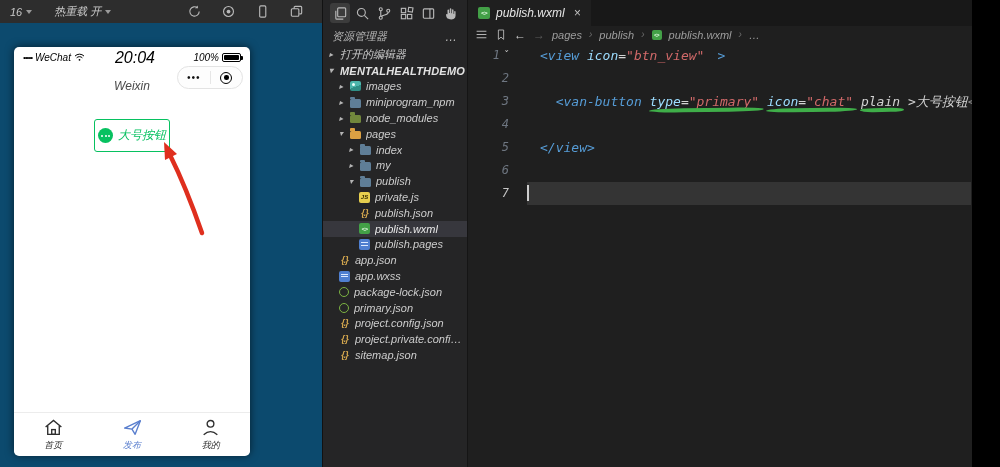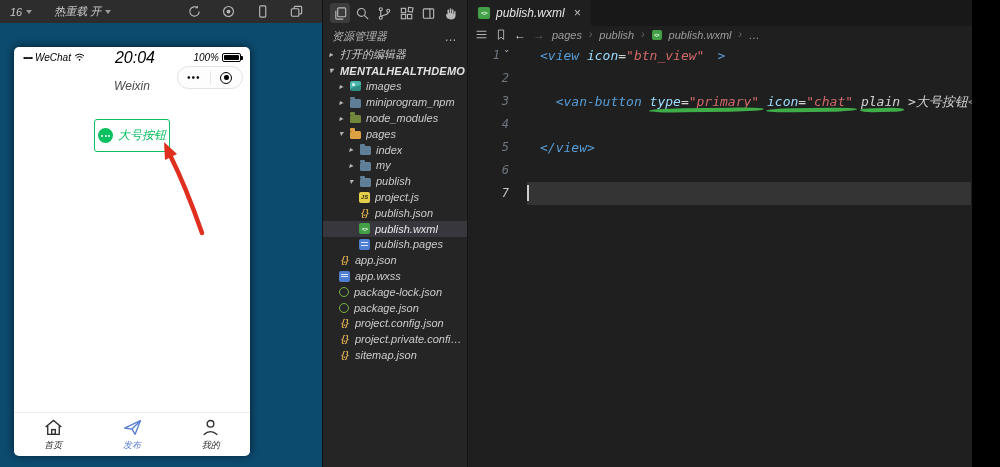--- a/index.html
+++ b/index.html
@@ -331,21 +331,21 @@
           <span class="arr">▾</span>
           <span class="fico">
             <span class="fold f-blue"></span>
           </span>
           <span class="tlbl">publish</span>
         </div>
       <div class="trow" style="--d:3">
           <span class="fico">
             <span class="sqi ic-js"></span>
           </span>
-          <span class="tlbl">project.js</span>
+          <span class="tlbl">private.js</span>
         </div>
       <div class="trow" style="--d:3">
           <span class="fico">
             <span class="sqi ic-json"></span>
           </span>
           <span class="tlbl">publish.json</span>
         </div>
       <div class="trow selected" style="--d:3">
           <span class="fico">
             <span class="sqi ic-wxml"></span>
@@ -373,21 +373,21 @@
       <div class="trow" style="--d:1">
           <span class="fico">
             <span class="ic-npm"></span>
           </span>
           <span class="tlbl">package-lock.json</span>
         </div>
       <div class="trow" style="--d:1">
           <span class="fico">
             <span class="ic-npm"></span>
           </span>
-          <span class="tlbl">package.json</span>
+          <span class="tlbl">primary.json</span>
         </div>
       <div class="trow" style="--d:1">
           <span class="fico">
             <span class="sqi ic-json"></span>
           </span>
           <span class="tlbl">project.config.json</span>
         </div>
       <div class="trow" style="--d:1">
           <span class="fico">
             <span class="sqi ic-json"></span>

